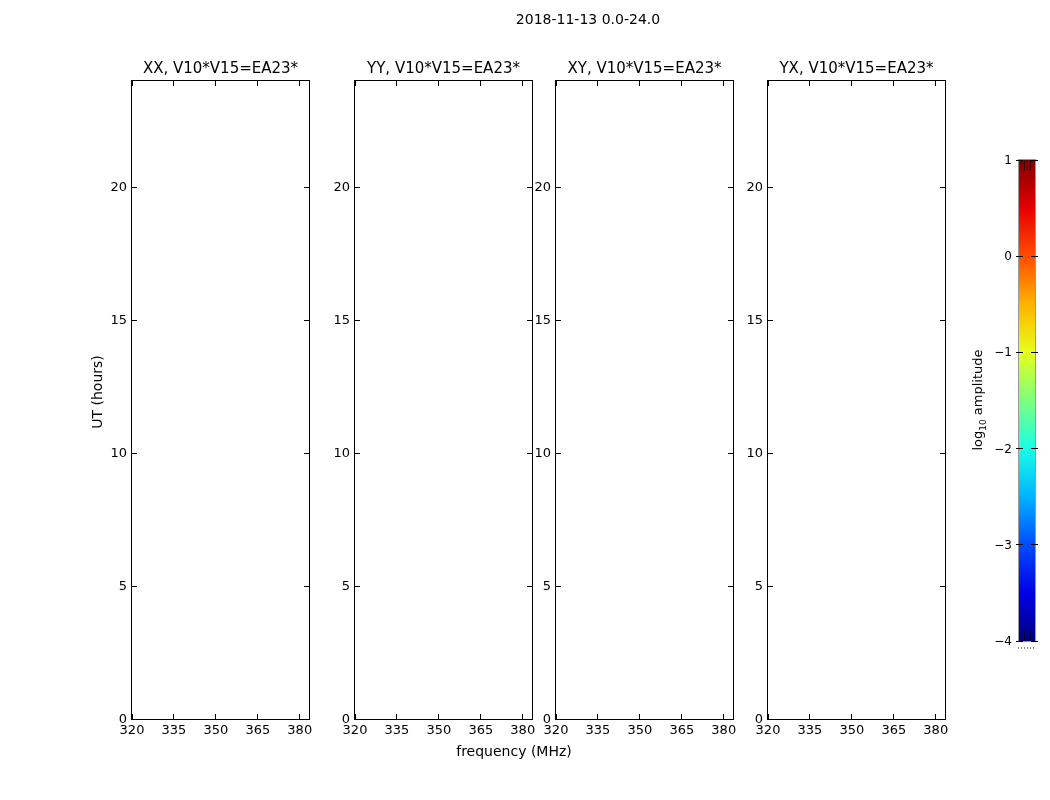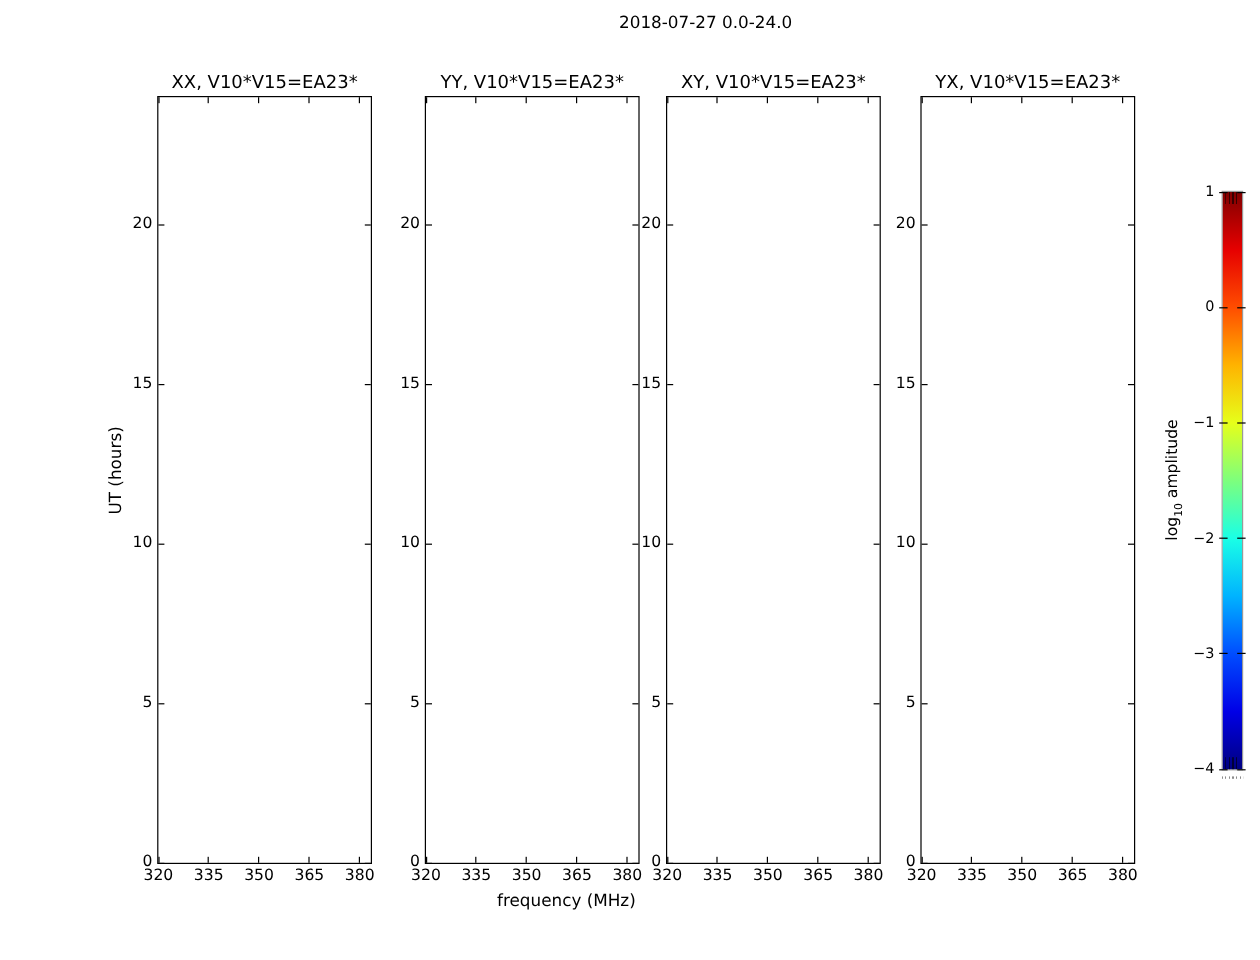--- a/index.html
+++ b/index.html
@@ -29,21 +29,21 @@
   .tick { position: absolute; background: #000; }
   .xticklab {
     position: absolute; transform: translateX(-50%);
     font-size: 13px; line-height: 14px;
   }
   .yticklab {
     position: absolute; left: -57px; width: 52px; text-align: right;
     transform: translateY(-50%); font-size: 13px; line-height: 14px;
   }
   .xlabel {
-    position: absolute; left: 472px; top: 743px;
+    position: absolute; left: 514px; top: 743px;
     transform: translateX(-50%); font-size: 14px; white-space: nowrap;
   }
   .ylabel {
     position: absolute; left: 97px; top: 392px;
     transform: translate(-50%,-50%) rotate(-90deg);
     font-size: 14px; white-space: nowrap;
   }
   .cbar-area {
     position: absolute; left: 1018px; top: 159px;
     width: 16px; height: 481px;
@@ -69,21 +69,21 @@
     transform: translate(-50%,-50%) rotate(-90deg);
     font-size: 13px; white-space: nowrap;
   }
   .cblabel sub { font-size: 9px; }
 </style>
 </head>
 <body>
 
 <div class="fig">
 
-  <div class="suptitle">2018-07-27 0.0-24.0</div>
+  <div class="suptitle">2018-11-13 0.0-24.0</div>
 
   <div class="ylabel">UT (hours)</div>
   <div class="xlabel">frequency (MHz)</div>
 
   <div class="panel" style="left:131px">
     <div class="ptitle">XX, V10*V15=EA23*</div>
     <div class="plot-area">
         <div class="tick" style="left: -0.5px; top: 0px; width: 1px; height: 5px;"></div>
         <div class="tick" style="left: -0.5px; bottom: 0px; width: 1px; height: 5px;"></div>
         <div class="xticklab" style="left: 0px; top: 642px;">320</div>

